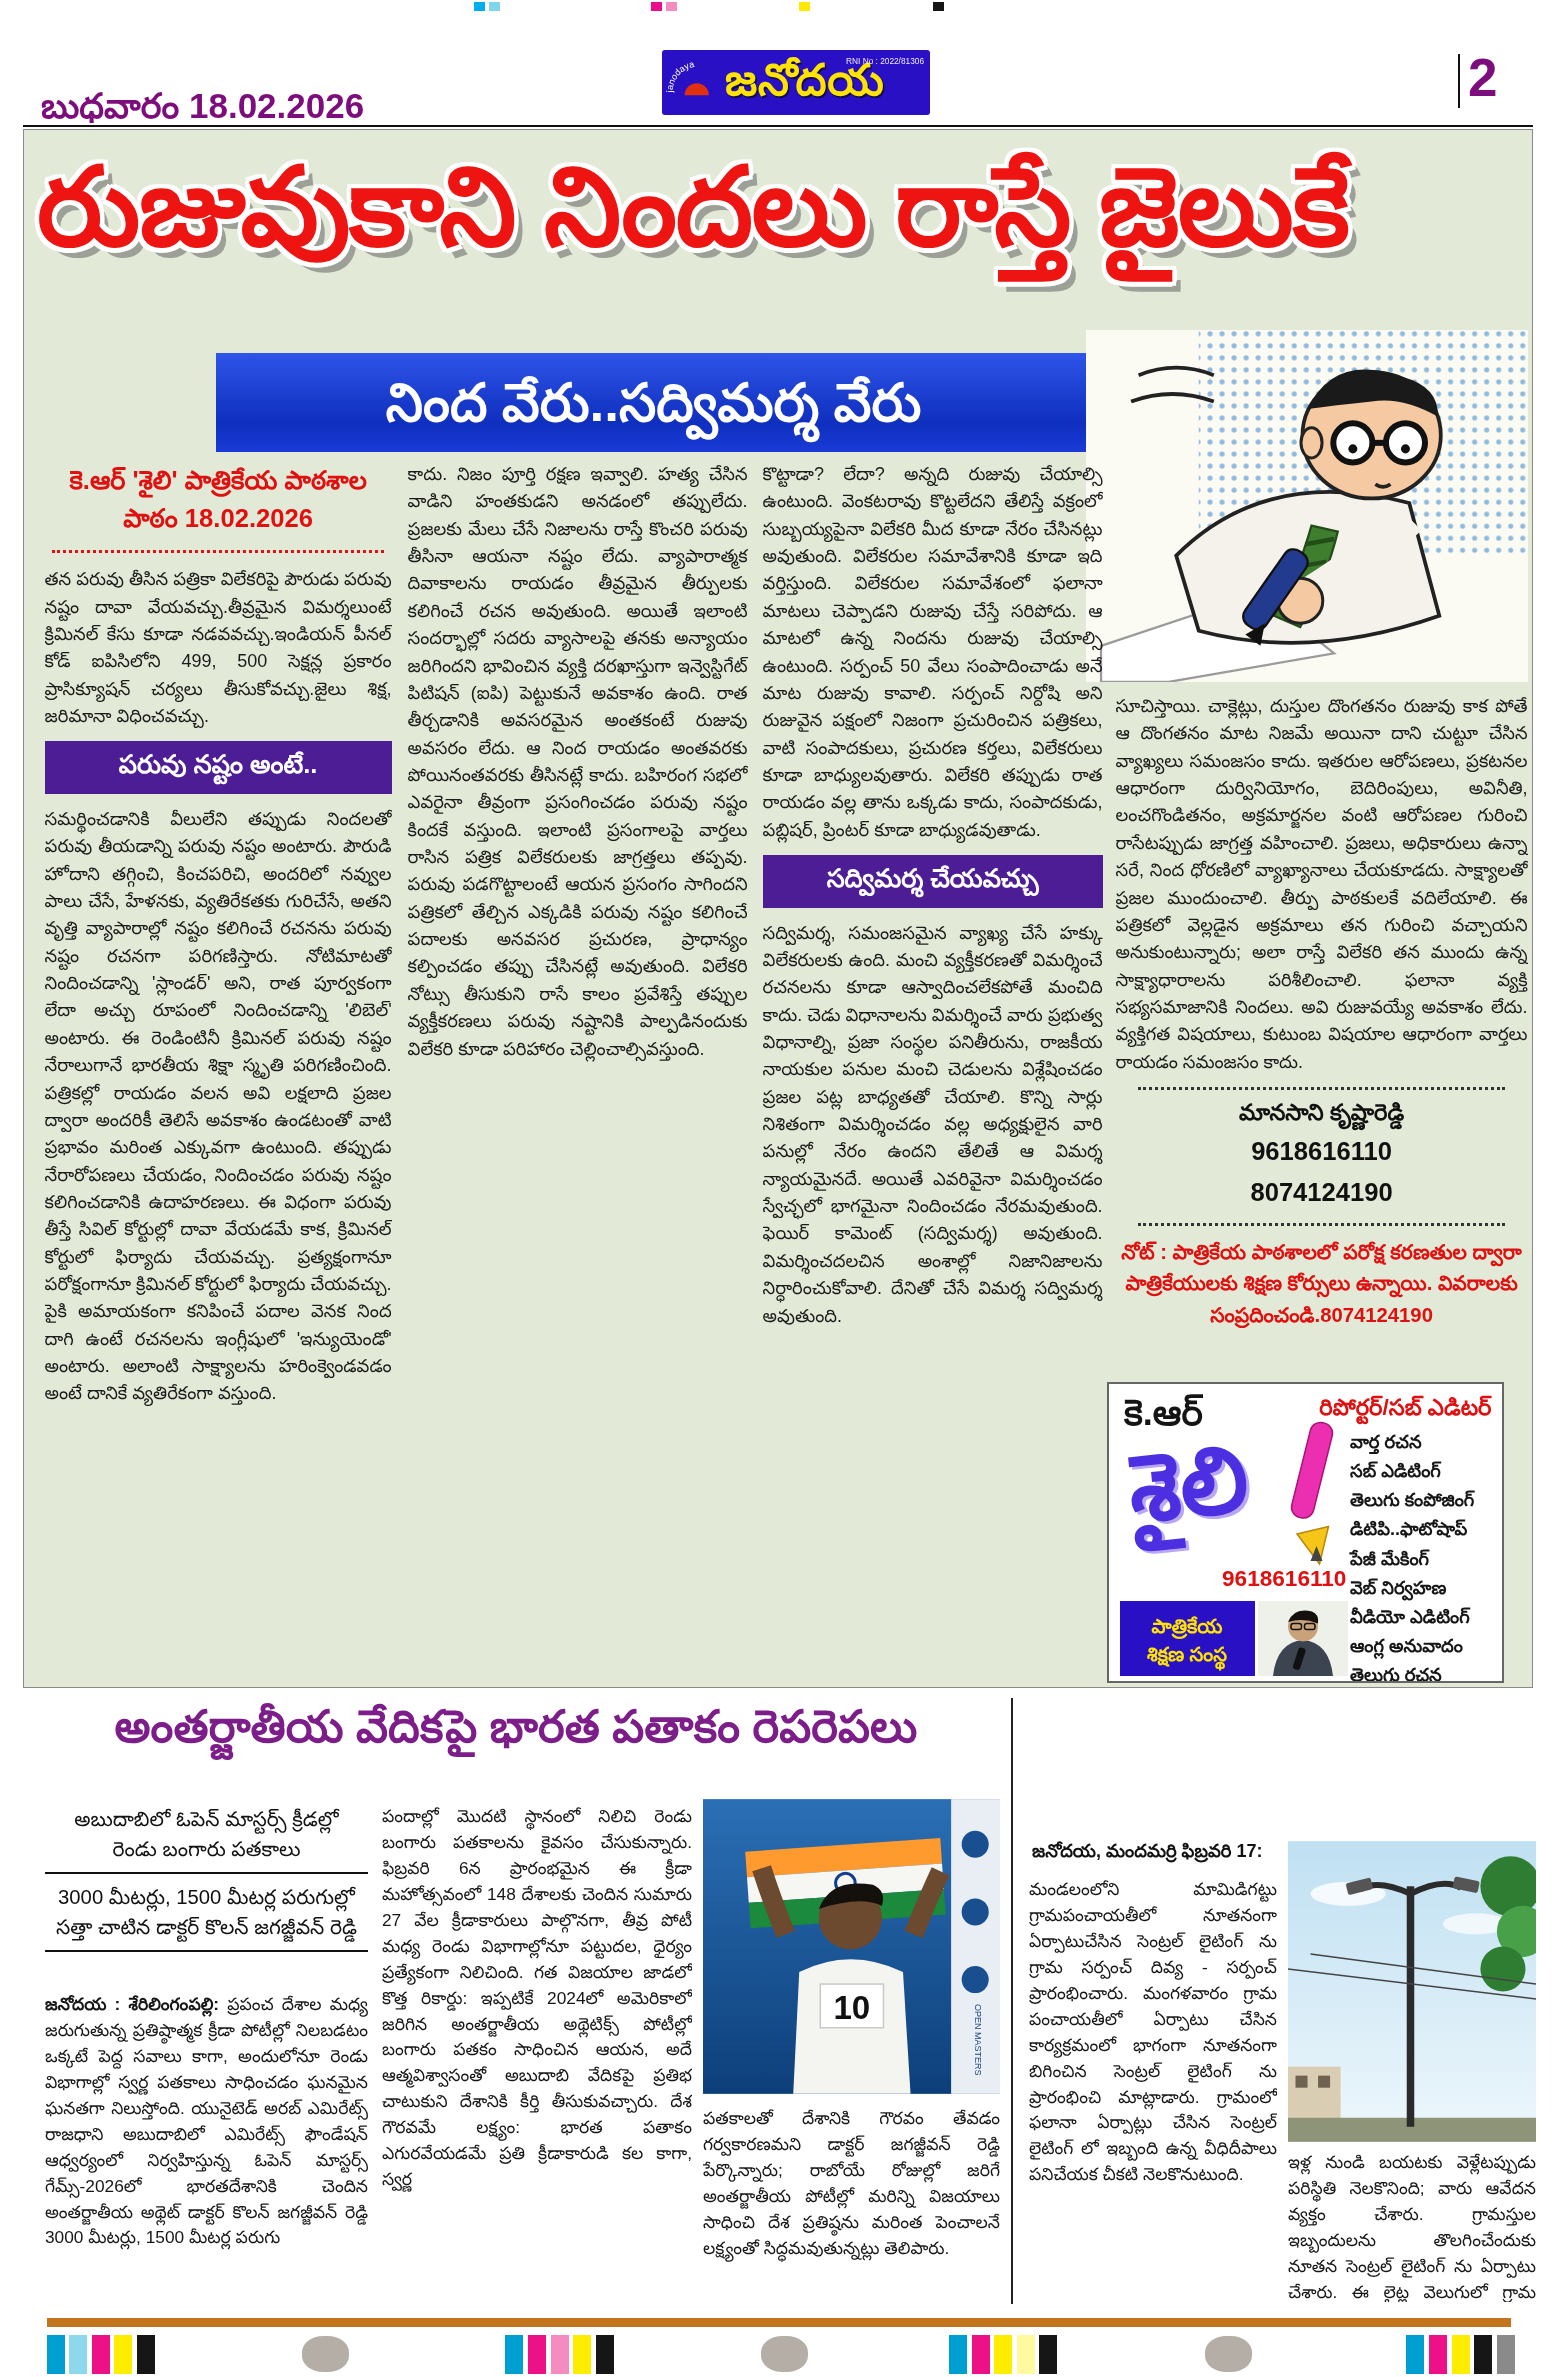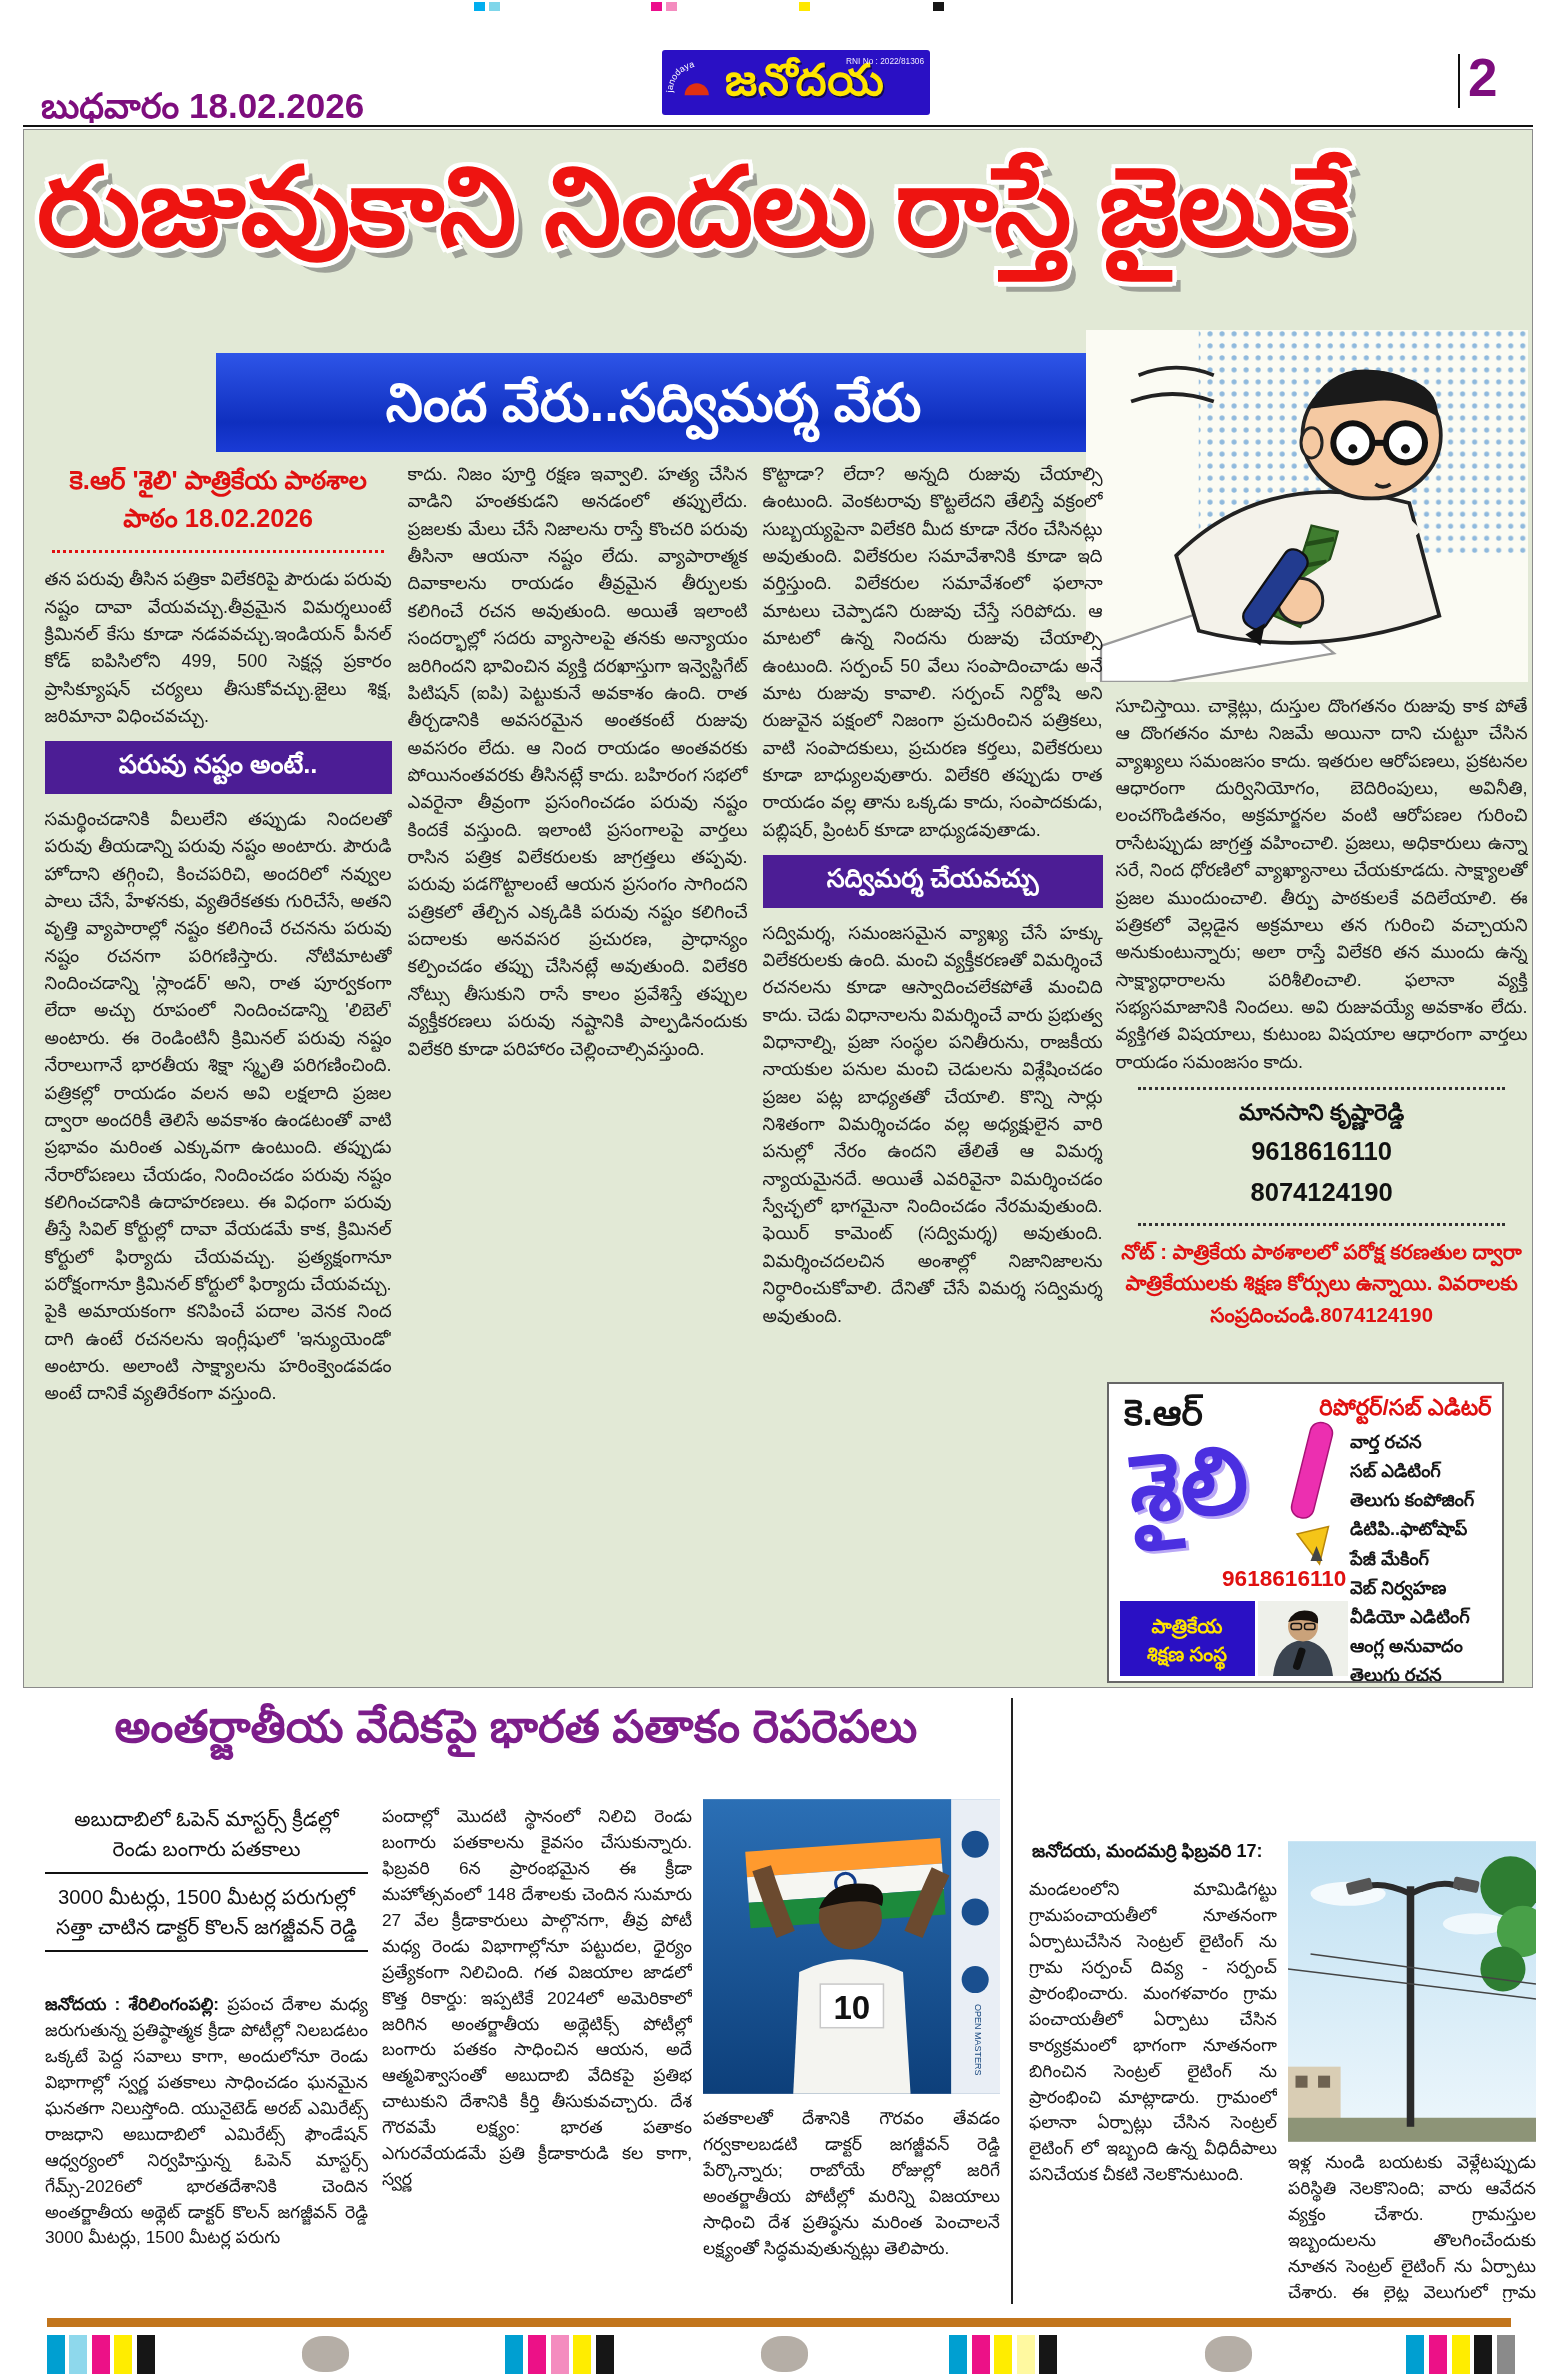--- a/index.html
+++ b/index.html
@@ -263,21 +263,21 @@
       <circle cx="196" cy="158" r="42" fill="#6b4a2f"></circle>
       <path d="M154 146 Q 170 104 226 114 Q 244 122 238 142 Q 210 128 154 146" fill="#14100c"></path>
 
       <path d="M120 392 L 128 230 Q 196 196 266 230 L 276 392 Z" fill="#f4f4f0"></path>
       <rect x="156" y="246" width="84" height="58" fill="#ffffff" stroke="#c9c9c9" stroke-width="2"></rect>
       <text x="198" y="292" font-size="44" font-weight="bold" fill="#111" text-anchor="middle">10</text>
     </svg>
   </div>
 
   <div class="col smallcol" style="left:703px;top:2106px;width:297px;height:196px;">
-    <p>పతకాలతో దేశానికి గౌరవం తేవడం గర్వకాలబడటి డాక్టర్ జగజ్జీవన్ రెడ్డి పేర్కొన్నారు; రాబోయే రోజుల్లో జరిగే అంతర్జాతీయ పోటీల్లో మరిన్ని విజయాలు సాధించి దేశ ప్రతిష్ఠను మరింత పెంచాలనే లక్ష్యంతో సిద్ధమవుతున్నట్లు తెలిపారు.</p>
+    <p>పతకాలతో దేశానికి గౌరవం తేవడం గర్వకారణమని డాక్టర్ జగజ్జీవన్ రెడ్డి పేర్కొన్నారు; రాబోయే రోజుల్లో జరిగే అంతర్జాతీయ పోటీల్లో మరిన్ని విజయాలు సాధించి దేశ ప్రతిష్ఠను మరింత పెంచాలనే లక్ష్యంతో సిద్ధమవుతున్నట్లు తెలిపారు.</p>
   </div>
 
   <div class="abs vsep"></div>
 
   <div class="abs lt-dateline">జనోదయ, మందమర్రి ఫిబ్రవరి 17:</div>
 
   <div class="col smallcol" style="left:1029px;top:1877px;width:248px;height:424px;">
     <p>మండలంలోని మామిడిగట్టు గ్రామపంచాయతీలో నూతనంగా ఏర్పాటుచేసిన సెంట్రల్ లైటింగ్ ను గ్రామ సర్పంచ్ దివ్య - సర్పంచ్ ప్రారంభించారు. మంగళవారం గ్రామ పంచాయతీలో ఏర్పాటు చేసిన కార్యక్రమంలో భాగంగా నూతనంగా బిగించిన సెంట్రల్ లైటింగ్ ను ప్రారంభించి మాట్లాడారు. గ్రామంలో ఫలానా ఏర్పాట్లు చేసిన సెంట్రల్ లైటింగ్ లో ఇబ్బంది ఉన్న వీధిదీపాలు పనిచేయక చీకటి నెలకొనుటుంది.</p>
   </div>
 

